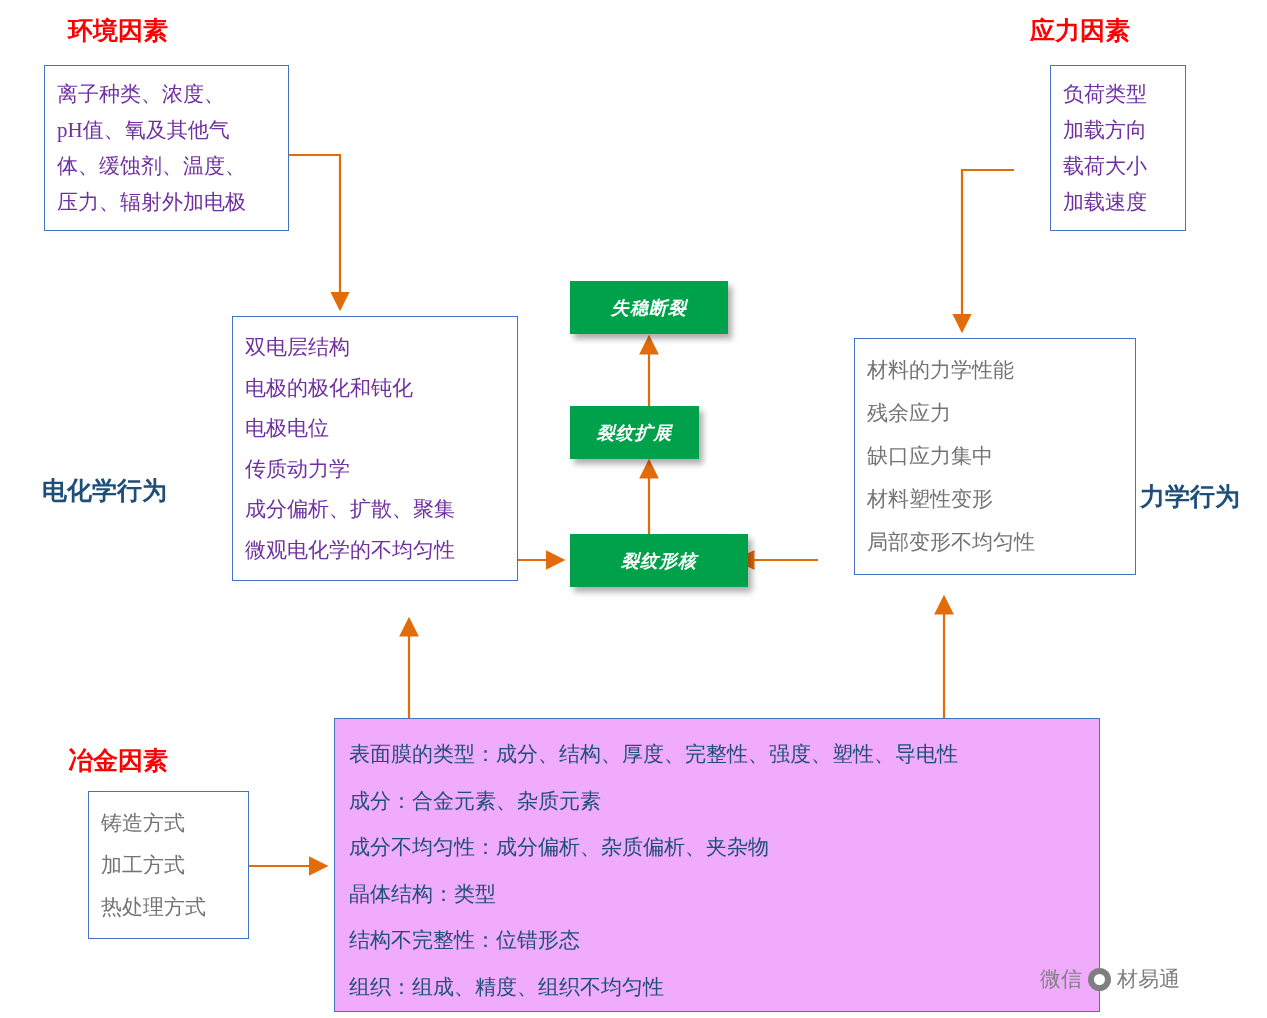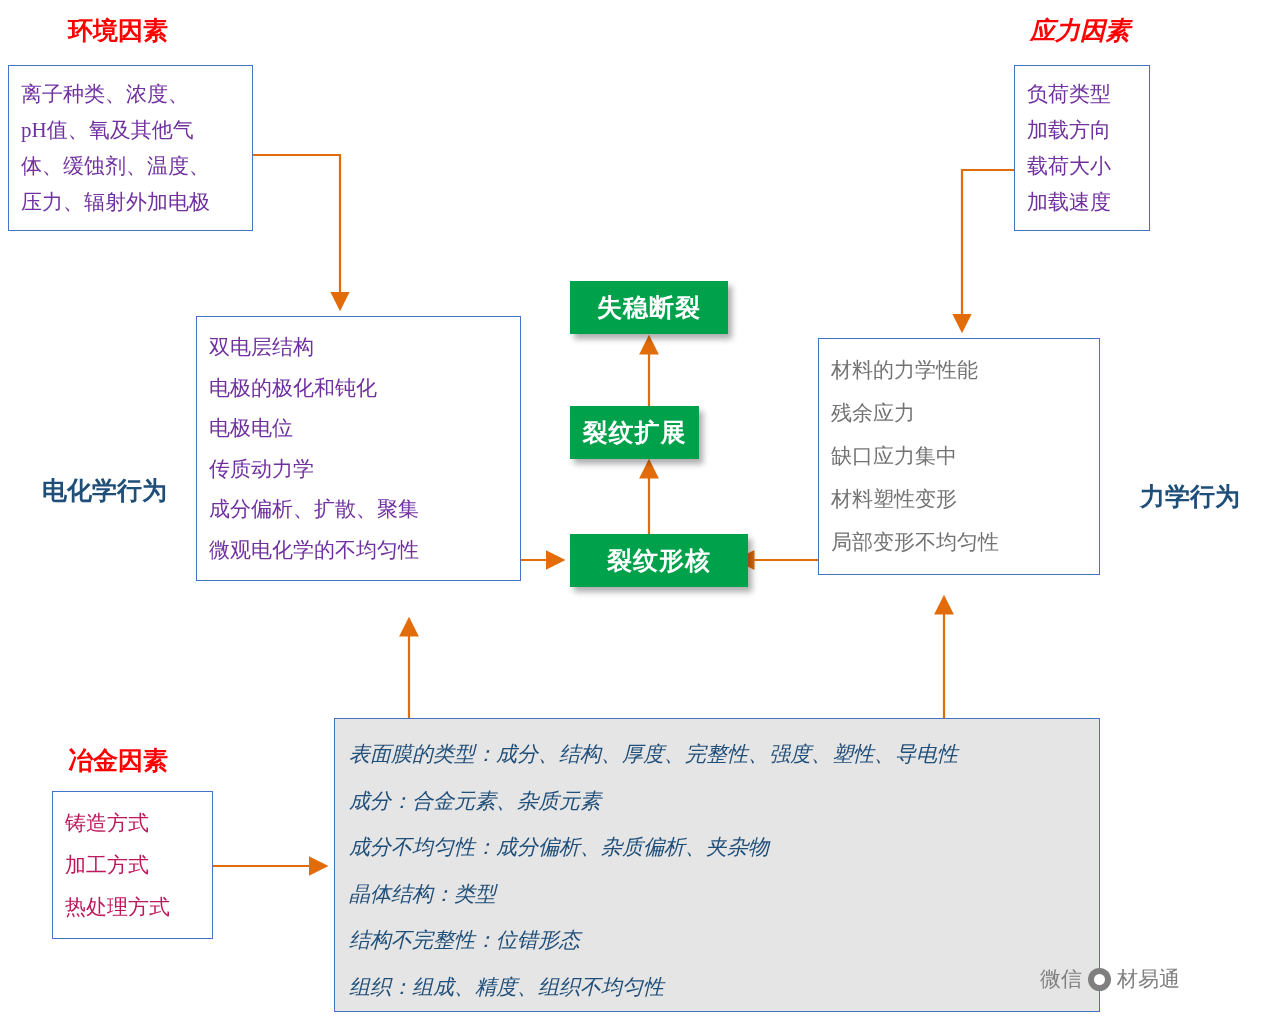--- a/index.html
+++ b/index.html
@@ -28,57 +28,58 @@
   .box {
     position: absolute;
     box-sizing: border-box;
     border: 1px solid #4472c4;
     background: #ffffff;
     color: #7030a0;
     font-size: 21px;
     line-height: 1.72;
     padding: 10px 12px;
     white-space: nowrap;
+    margin-left: 36px;
   }
   .box .line {
     display: block;
   }
   .heading {
     position: absolute;
     font-weight: bold;
     font-size: 25px;
     white-space: nowrap;
   }
   .heading.red { color: #ff0000; }
   .heading.blue { color: #1f4e79; }
   .green-box {
     position: absolute;
     box-sizing: border-box;
     background: #00a14b;
     color: #ffffff;
     font-weight: bold;
-    font-size: 25px;
+    font-size: 18px;
     letter-spacing: 1px;
     display: flex;
     align-items: center;
     justify-content: center;
     box-shadow: 4px 5px 6px rgba(0,0,0,0.32);
     white-space: nowrap;
+    font-style: italic;
   }
   .wide-box {
     position: absolute;
     box-sizing: border-box;
     border: 1px solid #4472c4;
-    background: #e5e5e5;
+    background: #f0abfc;
     color: #1f4e79;
     font-size: 21px;
     line-height: 2.22;
     padding: 12px 14px;
     white-space: nowrap;
-    font-style: italic;
   }
   .wide-box .line { display: block; }
   .watermark {
     position: absolute;
     display: flex;
     align-items: center;
     gap: 6px;
     color: #7f7f7f;
     font-size: 21px;
     white-space: nowrap;
@@ -127,57 +128,57 @@
     <path d="M649,406 L649,338" fill="none" stroke="#e36c0a" stroke-width="2.2" marker-end="url(#ah)"></path>
 
     <path d="M409,718 L409,620" fill="none" stroke="#e36c0a" stroke-width="2.2" marker-end="url(#ah)"></path>
 
     <path d="M944,718 L944,598" fill="none" stroke="#e36c0a" stroke-width="2.2" marker-end="url(#ah)"></path>
 
     <path d="M213,866 L325,866" fill="none" stroke="#e36c0a" stroke-width="2.2" marker-end="url(#ah)"></path>
   </svg>
 
   <div class="heading red" style="left:68px; top:14px;">环境因素</div>
-  <div class="heading red" style="left:1030px; top:14px;font-style:italic;">应力因素</div>
+  <div class="heading red" style="left:1030px; top:14px;">应力因素</div>
   <div class="heading blue" style="left:42px; top:474px;">电化学行为</div>
   <div class="heading blue" style="left:1140px; top:480px;">力学行为</div>
   <div class="heading red" style="left:68px; top:744px;">冶金因素</div>
 
   <div class="box" style="left:8px; top:65px; width:245px;">
     <span class="line">离子种类、浓度、</span>
     <span class="line">pH值、氧及其他气</span>
     <span class="line">体、缓蚀剂、温度、</span>
     <span class="line">压力、辐射外加电极</span>
   </div>
 
   <div class="box" style="left:1014px; top:65px; width:136px;">
     <span class="line">负荷类型</span>
     <span class="line">加载方向</span>
     <span class="line">载荷大小</span>
     <span class="line">加载速度</span>
   </div>
 
-  <div class="box" style="left:196px; top:316px; width:325px; line-height:1.93;">
+  <div class="box" style="left:196px; top:316px; width:286px; line-height:1.93;">
     <span class="line">双电层结构</span>
     <span class="line">电极的极化和钝化</span>
     <span class="line">电极电位</span>
     <span class="line">传质动力学</span>
     <span class="line">成分偏析、扩散、聚集</span>
     <span class="line">微观电化学的不均匀性</span>
   </div>
 
   <div class="box" style="left:818px; top:338px; width:282px; line-height:2.05; color:#737373;">
     <span class="line">材料的力学性能</span>
     <span class="line">残余应力</span>
     <span class="line">缺口应力集中</span>
     <span class="line">材料塑性变形</span>
     <span class="line">局部变形不均匀性</span>
   </div>
 
-  <div class="box" style="left:52px; top:791px; width:161px; line-height:2.0; color:#be185d;">
+  <div class="box" style="left:52px; top:791px; width:161px; line-height:2.0; color:#737373;">
     <span class="line">铸造方式</span>
     <span class="line">加工方式</span>
     <span class="line">热处理方式</span>
   </div>
 
   <div class="wide-box" style="left:334px; top:718px; width:766px; height:294px;">
     <span class="line">表面膜的类型：成分、结构、厚度、完整性、强度、塑性、导电性</span>
     <span class="line">成分：合金元素、杂质元素</span>
     <span class="line">成分不均匀性：成分偏析、杂质偏析、夹杂物</span>
     <span class="line">晶体结构：类型</span>

